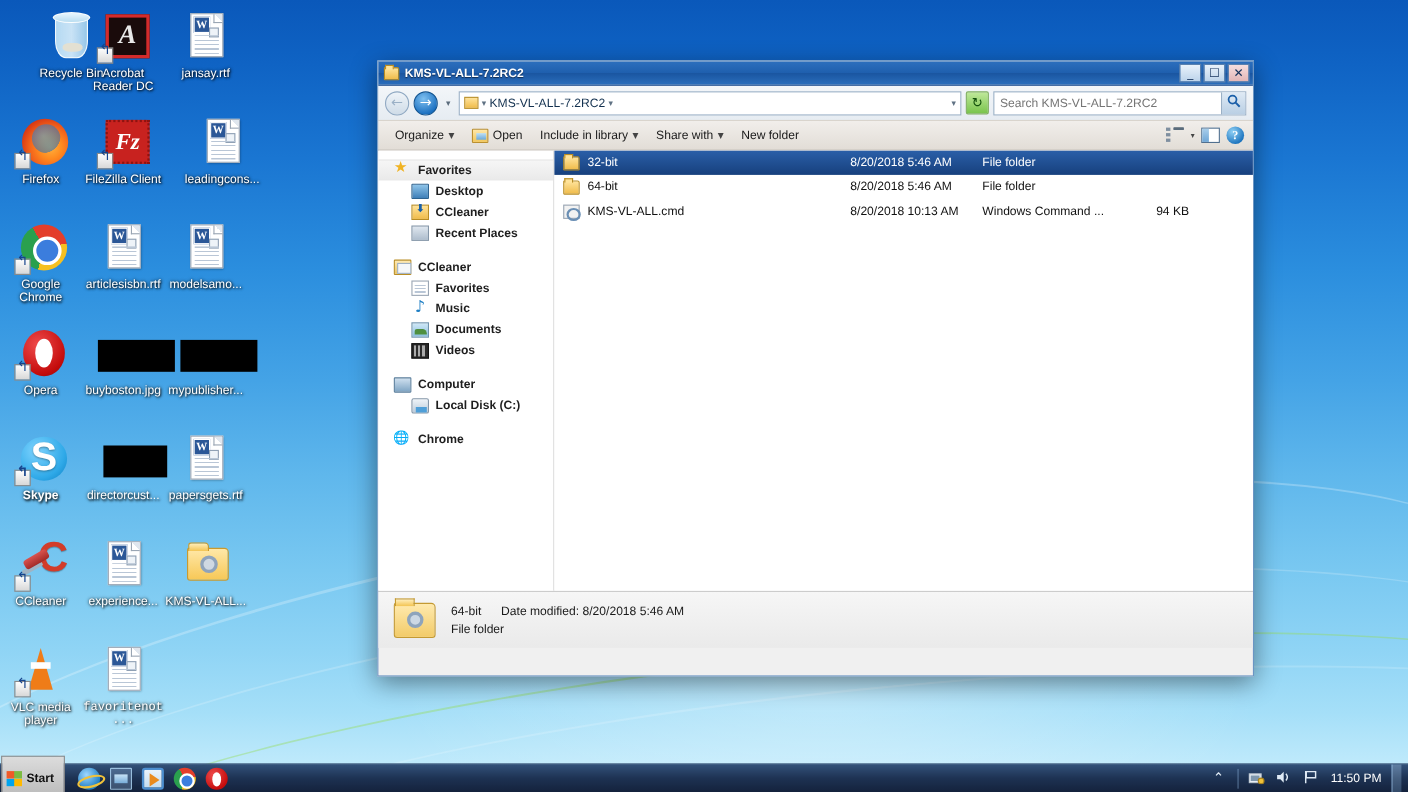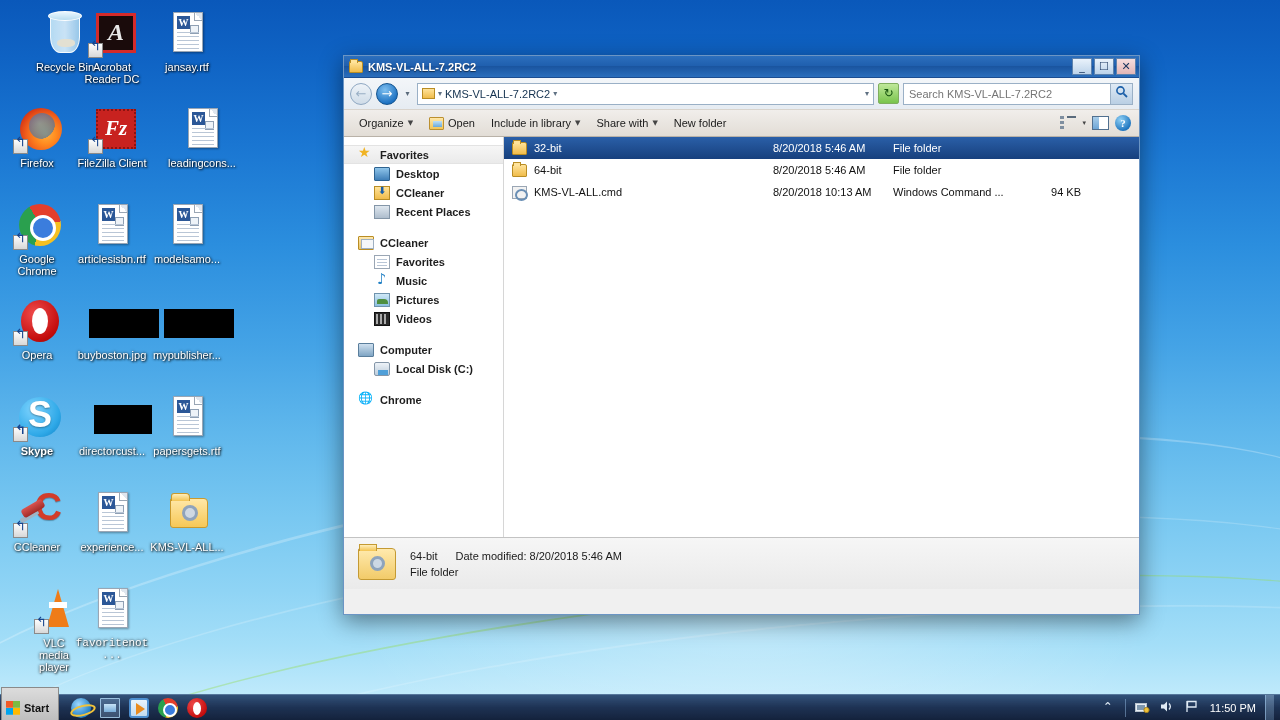--- a/index.html
+++ b/index.html
@@ -666,21 +666,21 @@
         <span class="lbl">experience...</span>
       </div>
       <div class="dicon" style="left: 150px; top: 486px;">
         <div class="glyphbox">
           <div class="ico-folder">
             <span class="gear"></span>
           </div>
         </div>
         <span class="lbl">KMS-VL-ALL...</span>
       </div>
-      <div class="dicon" style="left: 0px; top: 582px; padding-left: 34px;">
+      <div class="dicon" style="left: 0px; top: 582px;">
         <div class="glyphbox">
           <div class="ico-vlc"></div>
           <span class="shortcut-arrow"></span>
         </div>
         <span class="lbl">VLC media player</span>
       </div>
       <div class="dicon" style="left: 75px; top: 582px; font-family: Liberation Mono, monospace;">
         <div class="glyphbox">
           <div class="ico-word">
             <span class="corner"></span>
@@ -789,21 +789,21 @@
             <div class="navrow child">
               <span class="ni ni-doc"></span>
               <span>Favorites</span>
             </div>
             <div class="navrow child">
               <span class="ni ni-music"></span>
               <span>Music</span>
             </div>
             <div class="navrow child">
               <span class="ni ni-pic"></span>
-              <span>Pictures</span>
+              <span>Documents</span>
             </div>
             <div class="navrow child">
               <span class="ni ni-vid"></span>
               <span>Videos</span>
             </div>
           </div>
           <div class="navgroup">
             <div class="navrow">
               <span class="ni ni-comp"></span>
               <span>Computer</span>

